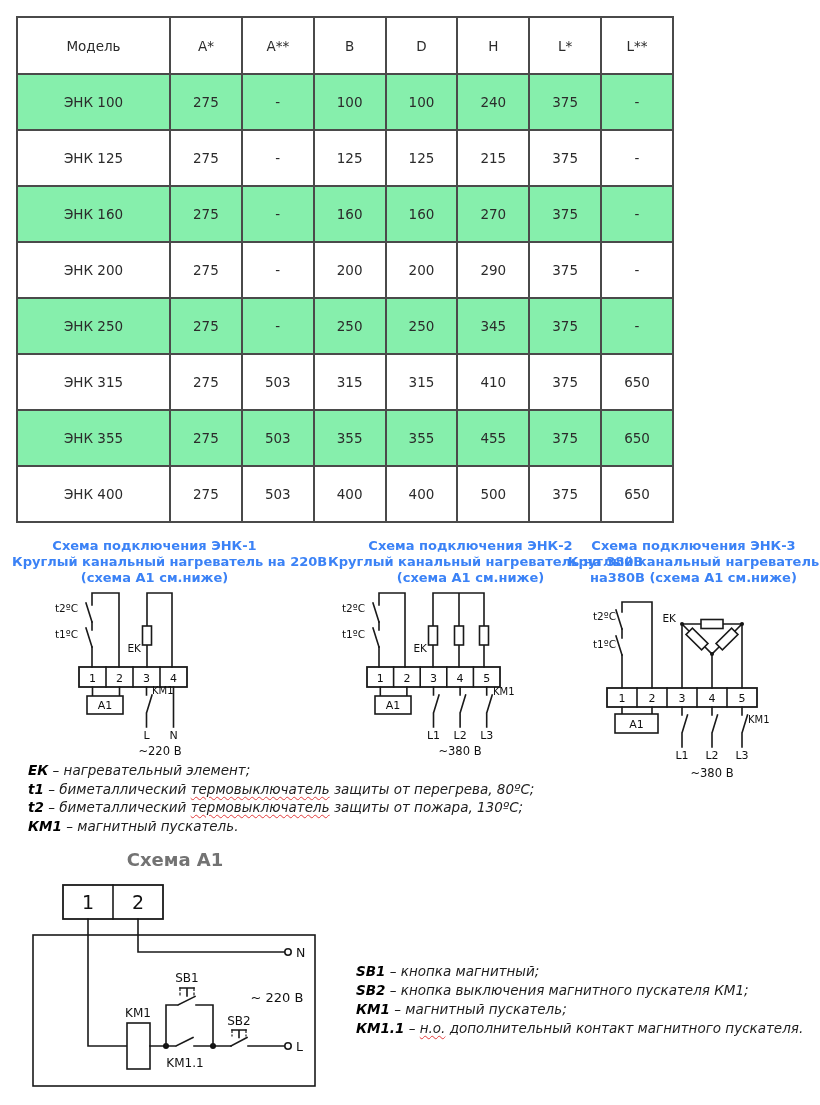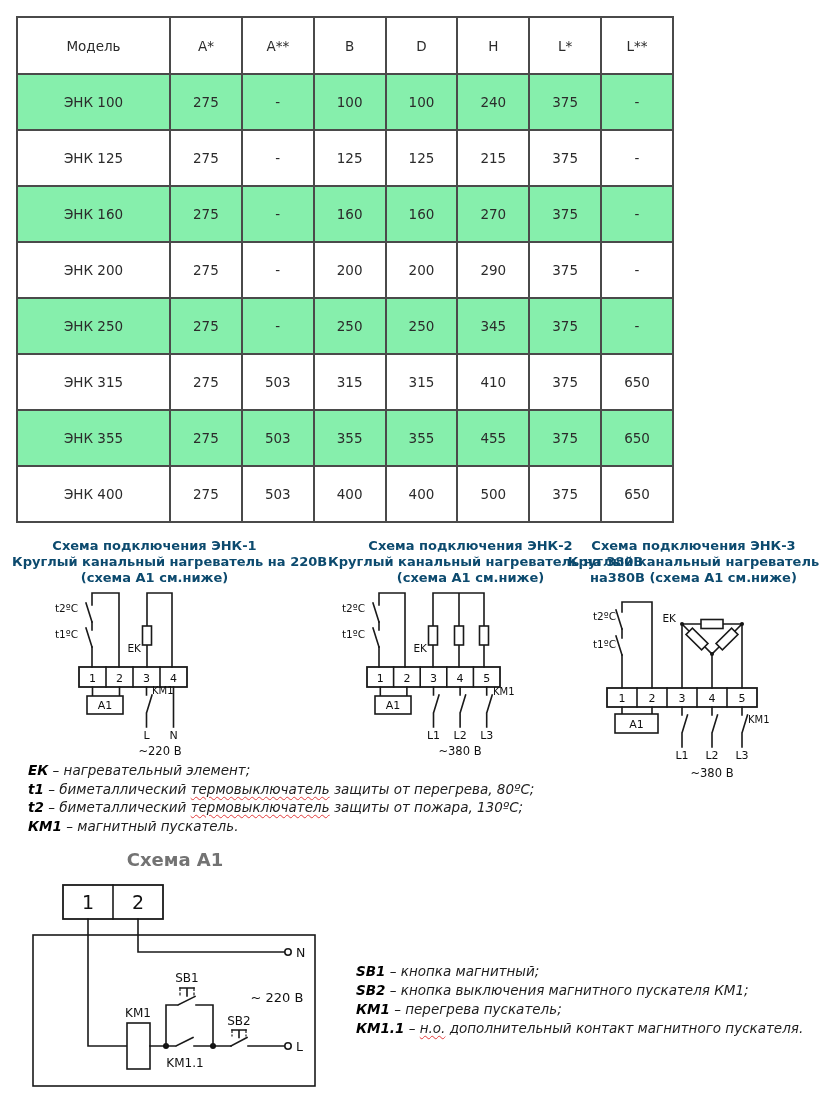--- a/index.html
+++ b/index.html
@@ -16,21 +16,21 @@
   }
   .dim-table th, .dim-table td {
     border:2px solid #4a4a4a; text-align:center; vertical-align:middle;
     font-size:13.5px; font-weight:normal; color:#2b2b2b; padding:0;
   }
   .dim-table th { height:55px; background:#ffffff; }
   .dim-table td { height:54px; }
   .dim-table tr.alt td { background:#86efac; }
   
   .diagram-title {
-    position:absolute; font-size:13px; font-weight:bold; color:#0c4a6e;
+    position:absolute; font-size:13px; font-weight:bold; color:#3b82f6;
     text-align:center; line-height:16px; white-space:nowrap;
   }
   .diagram-title div { white-space:nowrap; }
   
   .circuit { position:absolute; }
   .circuit path, .circuit rect, .circuit line {
     stroke:#1a1a1a; stroke-width:1.6; fill:none; stroke-linecap:square;
   }
   .circuit rect.comp, .circuit rect.box { fill:#ffffff; }
   .circuit rect.strip { stroke-width:1.8; }
@@ -314,15 +314,15 @@
   <text x="123" y="152" font-size="12" text-anchor="middle">KM1</text>
   <text x="170" y="202" font-size="12" text-anchor="middle">KM1.1</text>
   <text x="172" y="117" font-size="12" text-anchor="middle">SB1</text>
   <text x="224" y="160" font-size="12" text-anchor="middle">SB2</text>
   <text x="262" y="137" font-size="13" text-anchor="middle">~ 220 В</text>
 </svg>
 
 <div class="legend" style="left:356px; top:962px;">
   <div class="legend-line" style="line-height:19px"><span class="term">SB1</span><span> – </span><span>кнопка магнитный;</span><span class="wavy"></span><span></span></div>
   <div class="legend-line" style="line-height:19px"><span class="term">SB2</span><span> – </span><span>кнопка выключения магнитного пускателя КМ1;</span><span class="wavy"></span><span></span></div>
-  <div class="legend-line" style="line-height:19px"><span class="term">КМ1</span><span> – </span><span>перегрева пускатель;</span><span class="wavy"></span><span></span></div>
+  <div class="legend-line" style="line-height:19px"><span class="term">КМ1</span><span> – </span><span>магнитный пускатель;</span><span class="wavy"></span><span></span></div>
   <div class="legend-line" style="line-height:19px"><span class="term">КМ1.1</span><span> – </span><span></span><span class="wavy">н.о.</span><span> дополнительный контакт магнитного пускателя.</span></div>
 </div>
 
 </body></html>

